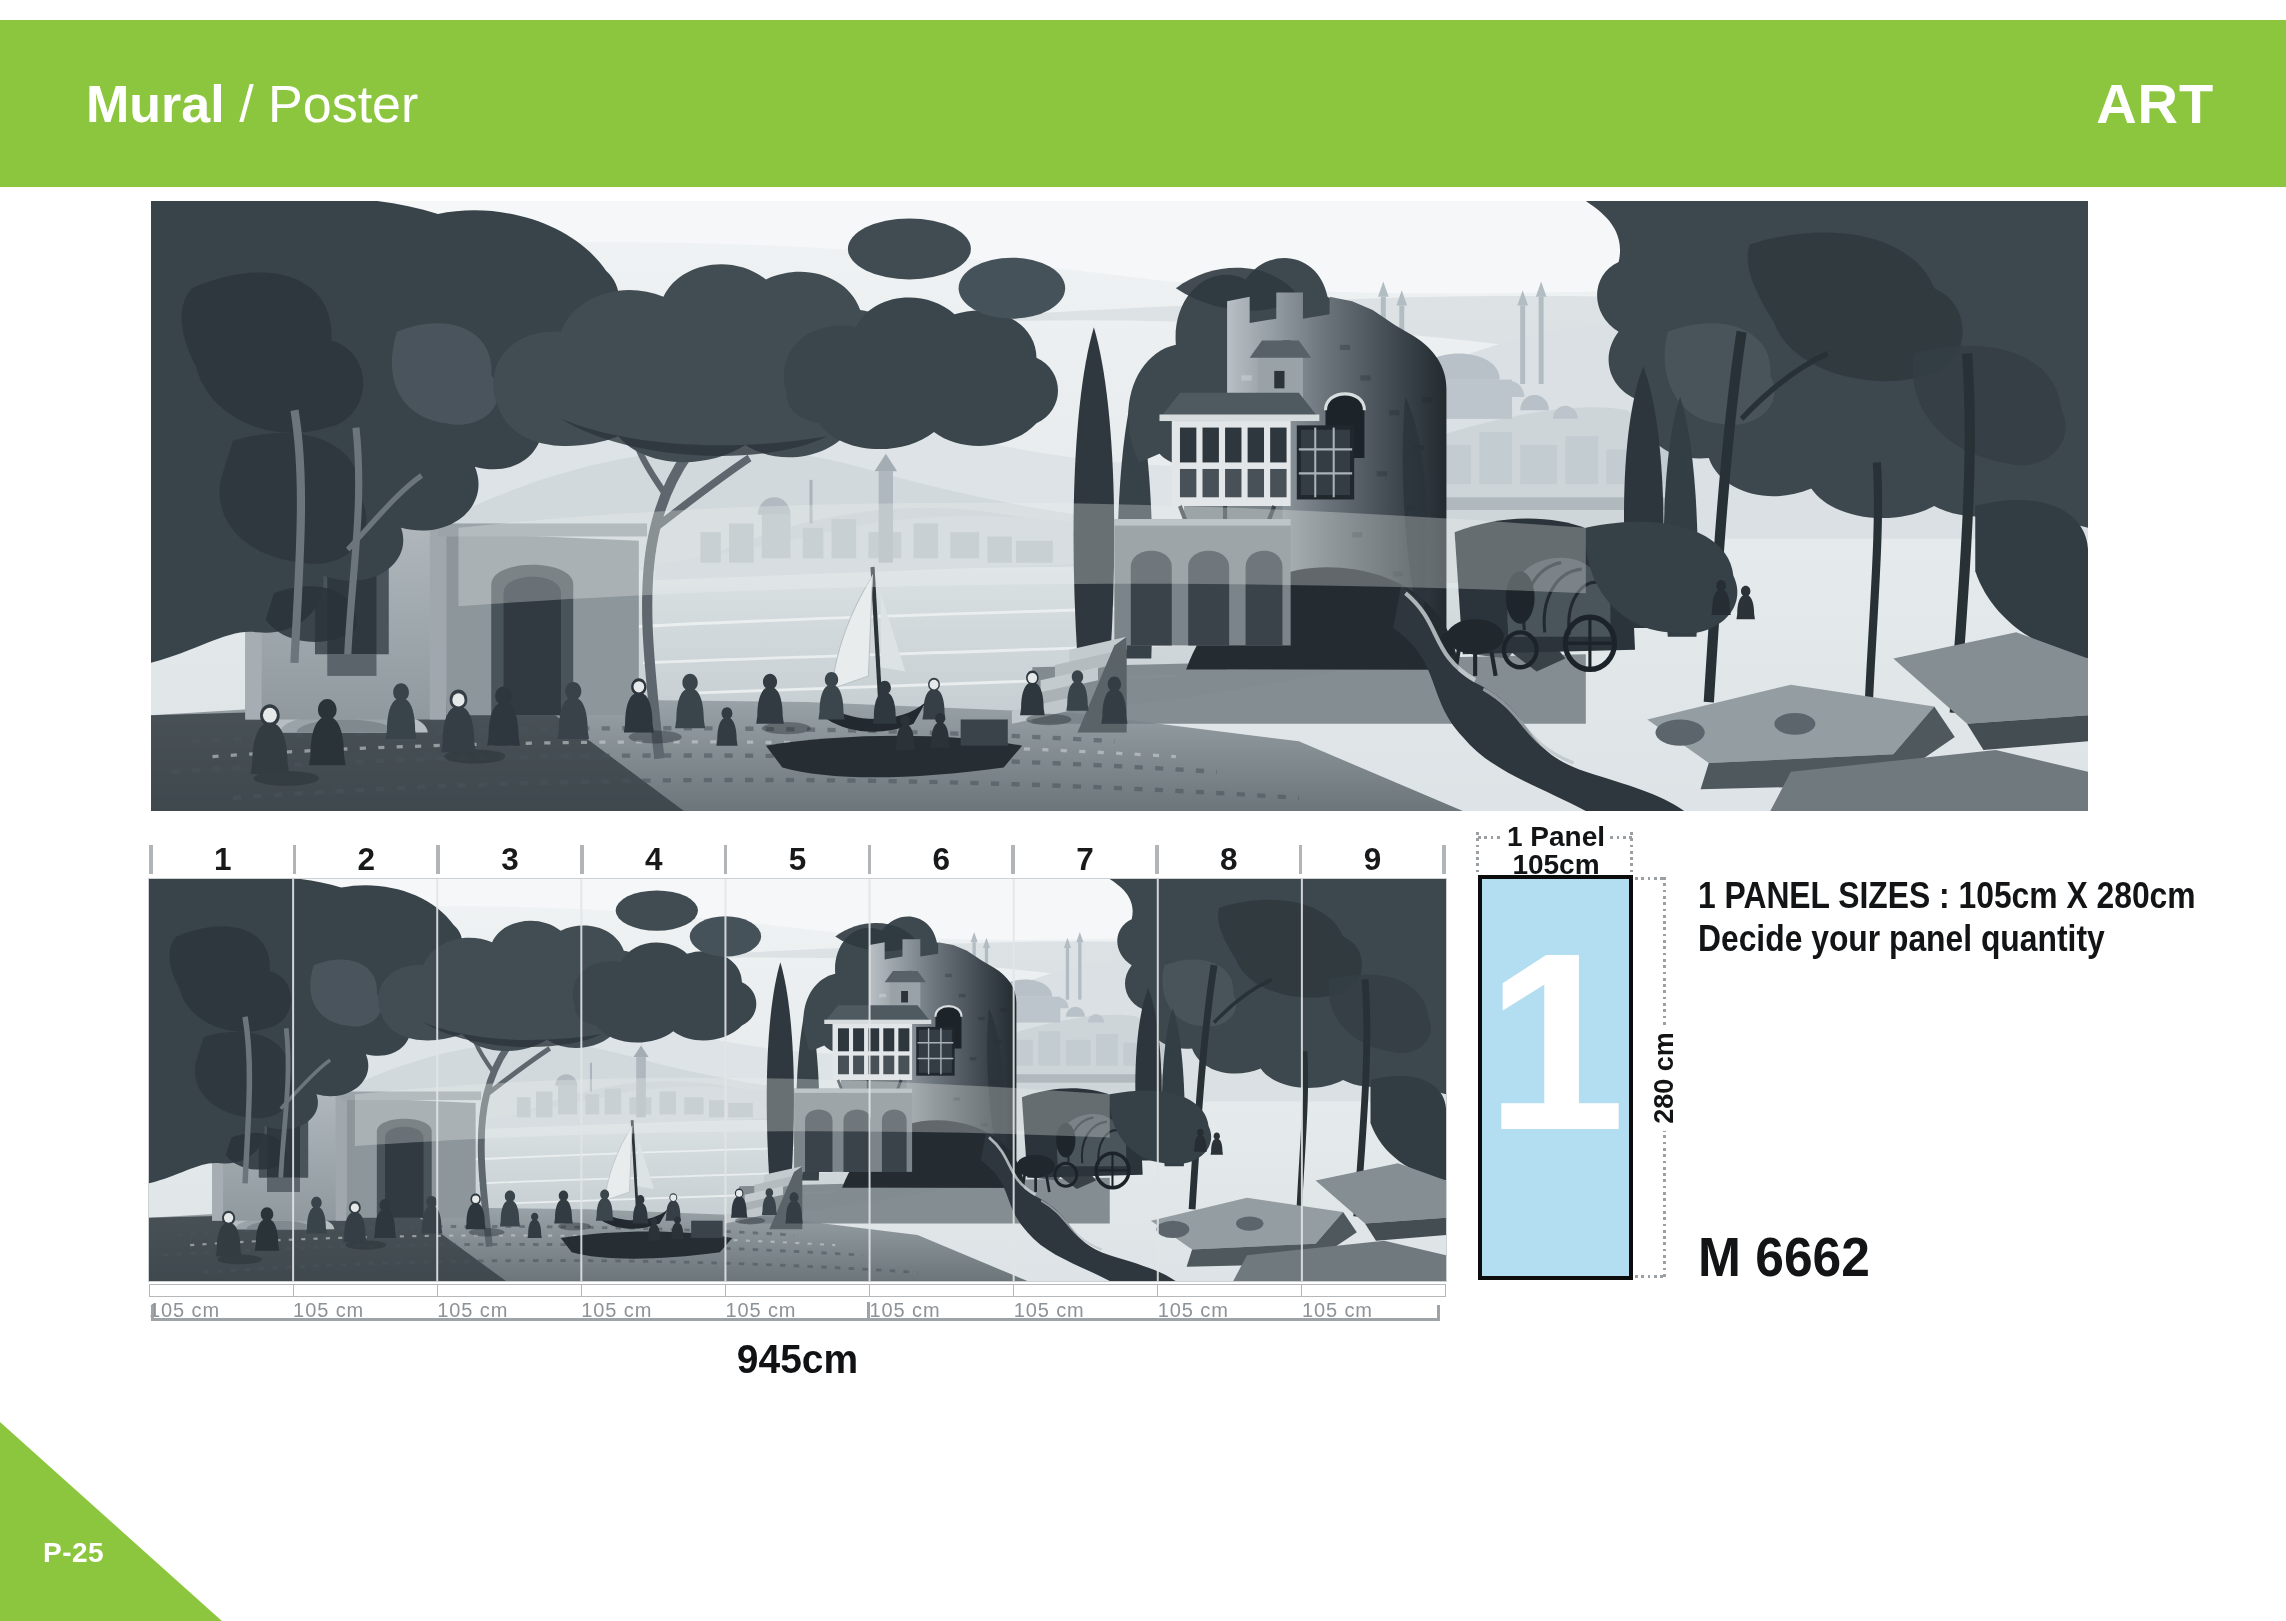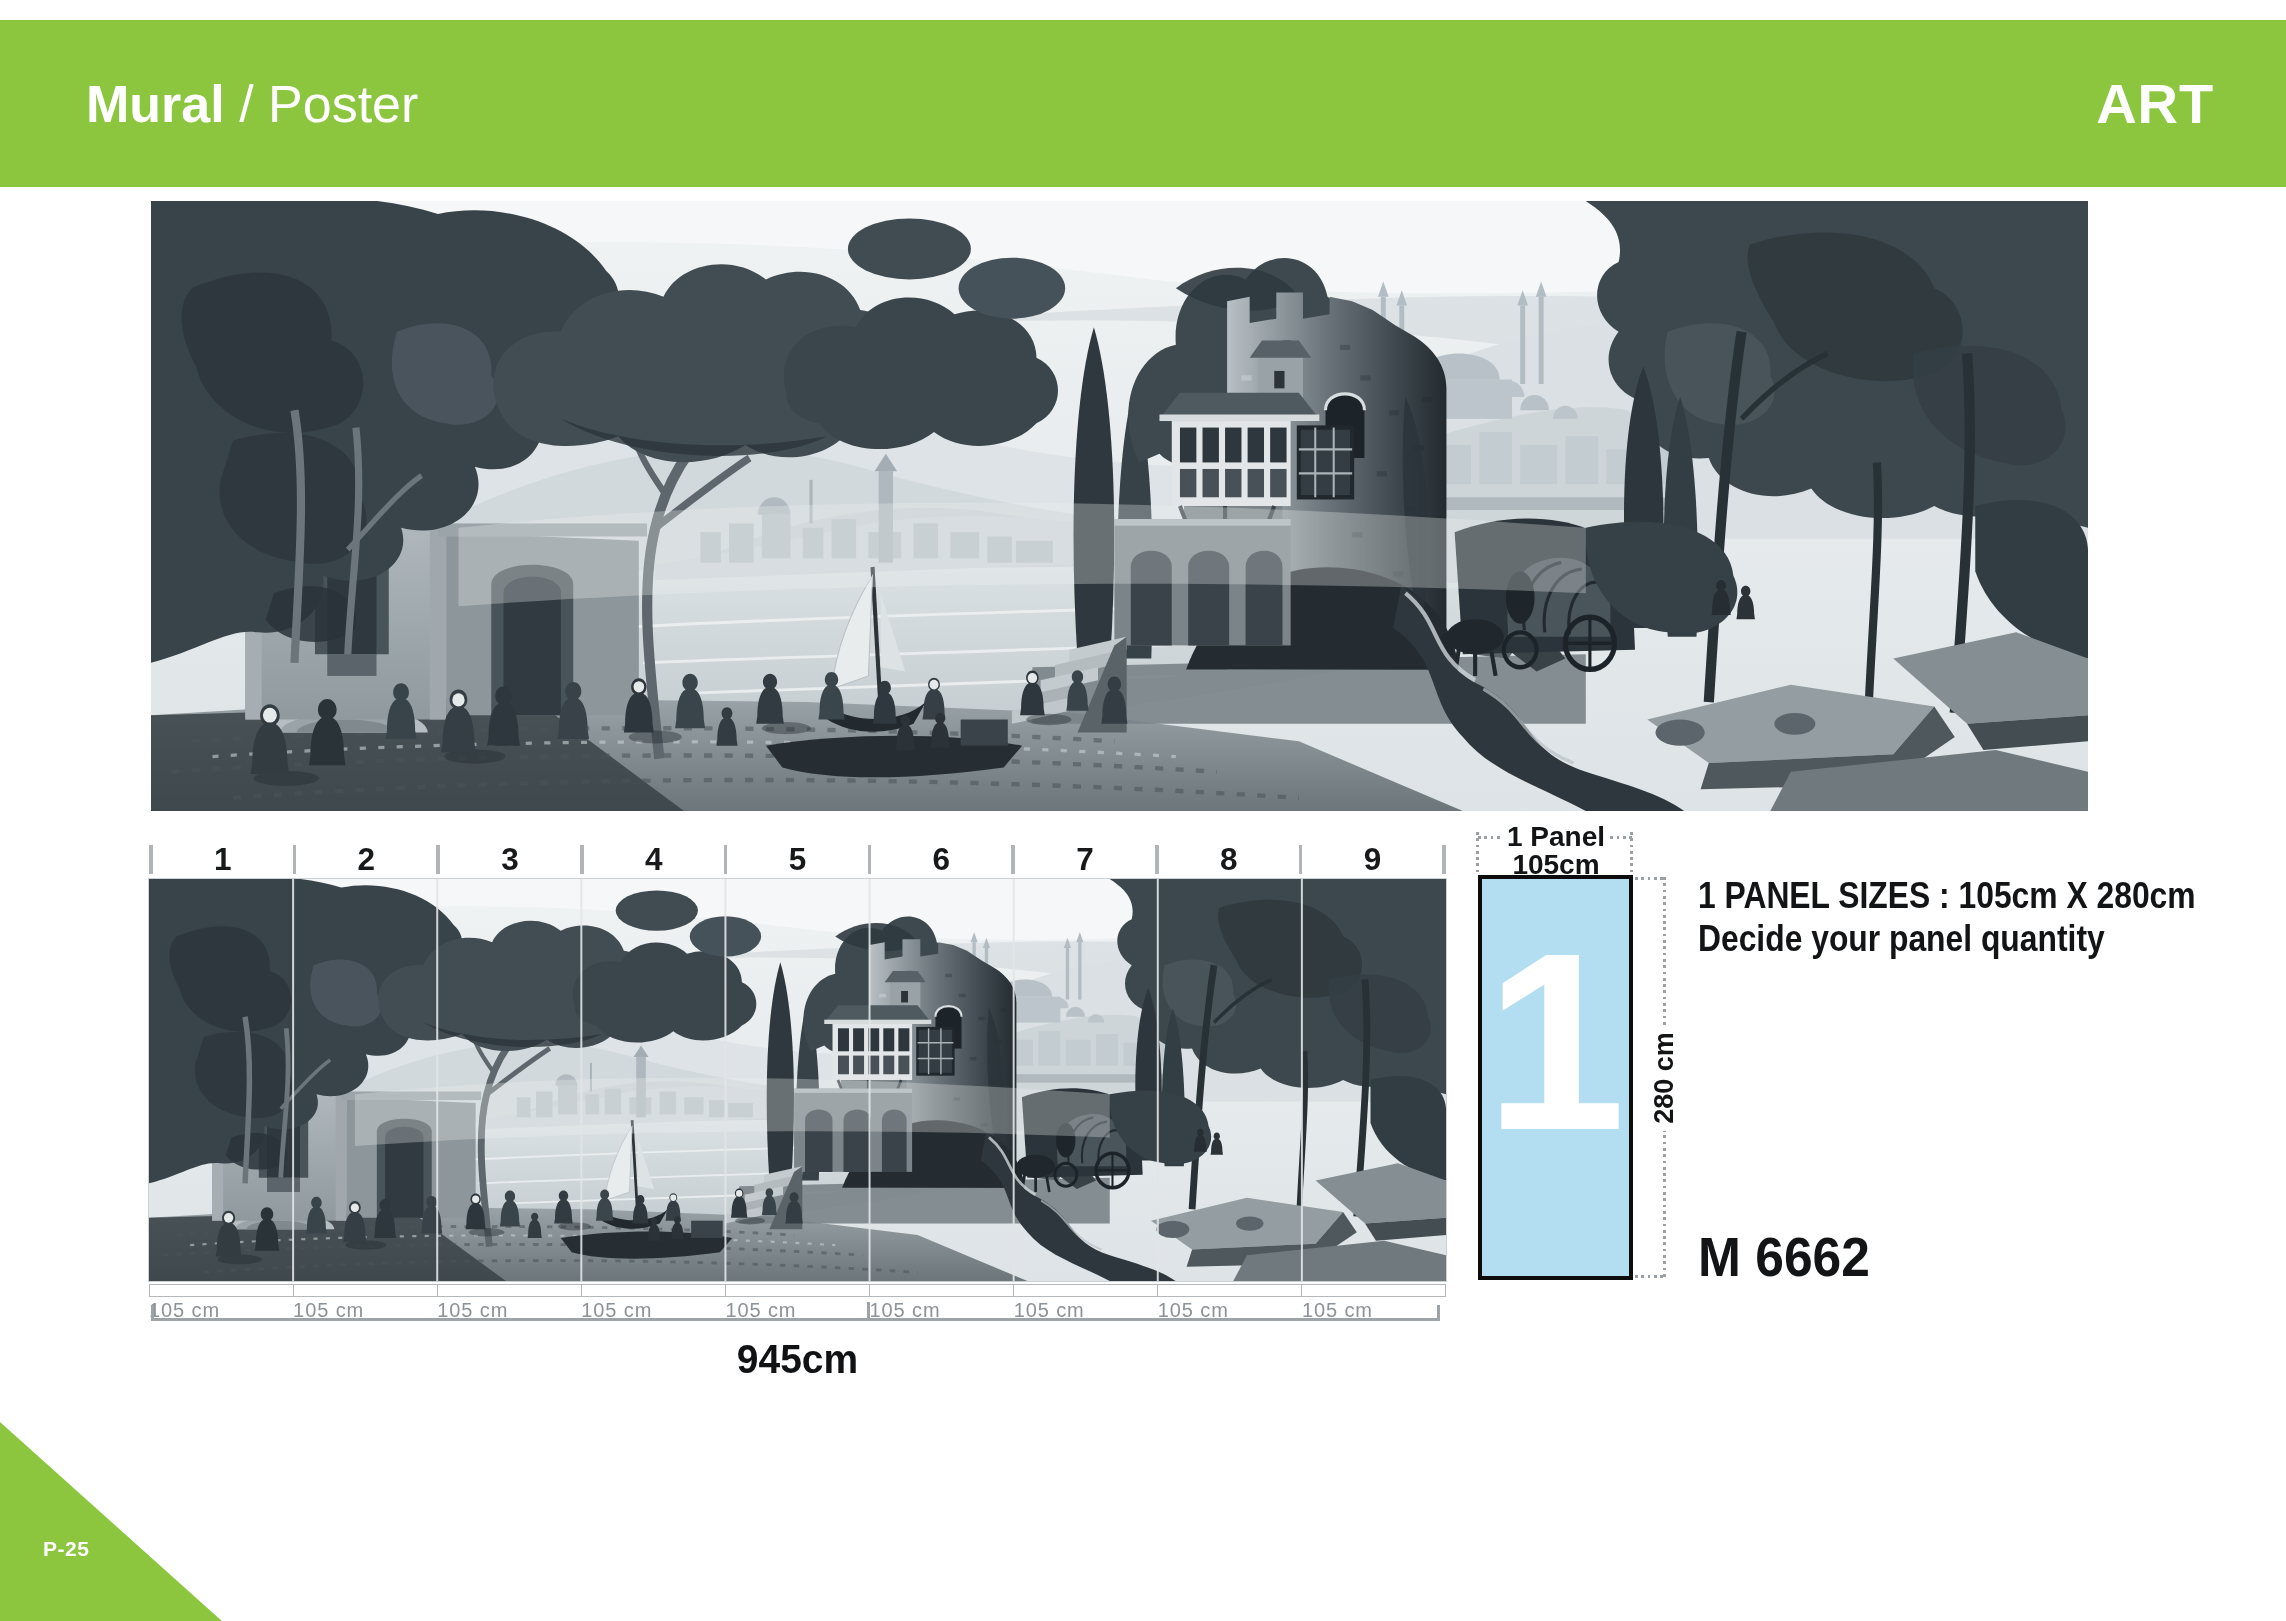--- a/index.html
+++ b/index.html
@@ -52,21 +52,21 @@
   .info-line1{position:absolute;left:1698px;top:875px;font-size:37px;font-weight:bold;color:#121416;
               transform:scaleX(.86);transform-origin:left center;white-space:nowrap;}
   .info-line2{position:absolute;left:1698px;top:918px;font-size:37px;font-weight:bold;color:#121416;
               transform:scaleX(.86);transform-origin:left center;white-space:nowrap;}
   .product-code{position:absolute;left:1698px;top:1224px;font-size:56px;font-weight:bold;color:#121416;
                 transform:scaleX(.92);transform-origin:left center;}
 
   
   .corner{position:absolute;left:0;top:1422px;width:223px;height:200px;background:var(--green);
           clip-path:polygon(0 0,100% 100%,0 100%);}
-  .pagenum{position:absolute;left:43px;top:1537px;color:#ffffff;font-size:21px;font-weight:bold;letter-spacing:0.5px;}
+  .pagenum{position:absolute;left:43px;top:1537px;color:#ffffff;font-size:28px;font-weight:bold;letter-spacing:0.5px;}
 
   .defs-holder{position:absolute;width:0;height:0;overflow:hidden;}
 </style>
 </head>
 <body>
 
 <div class="page">
 
   <div class="header">
     <div class="title">

